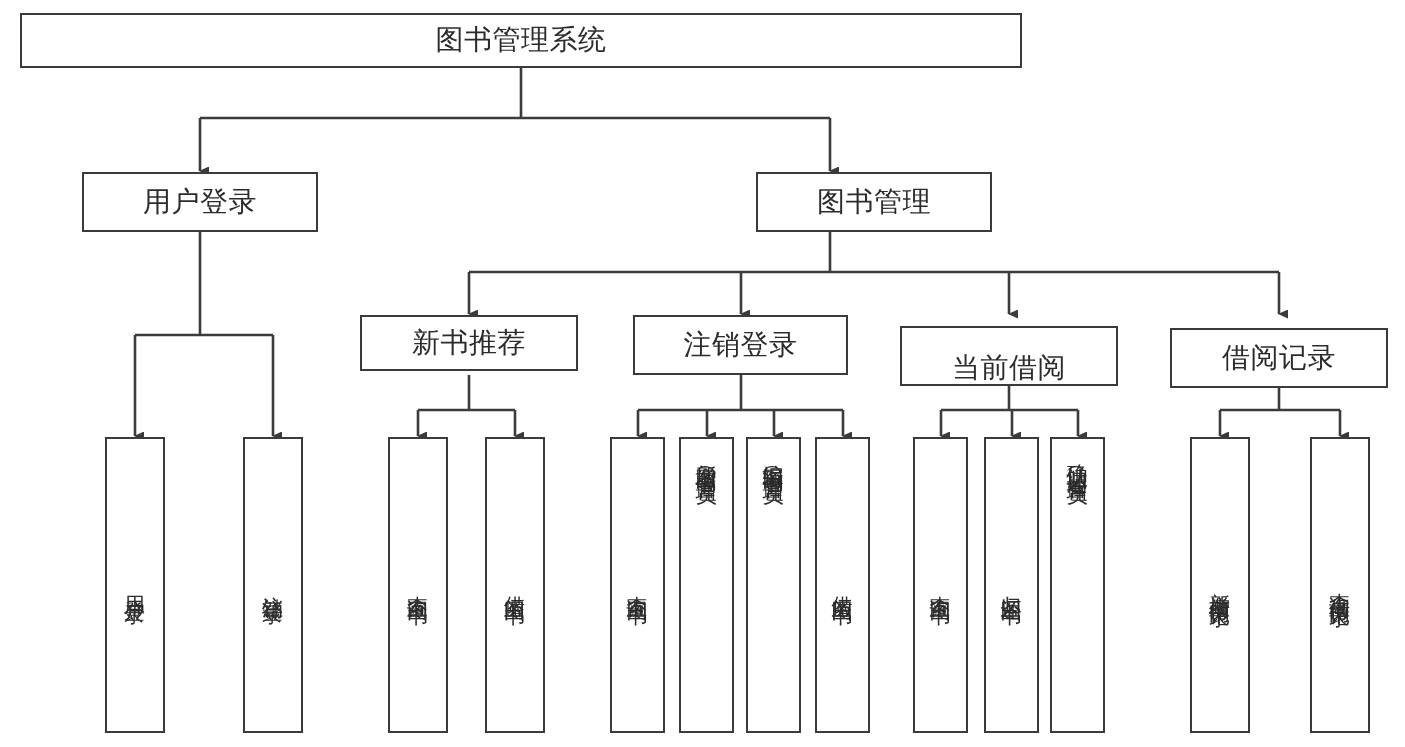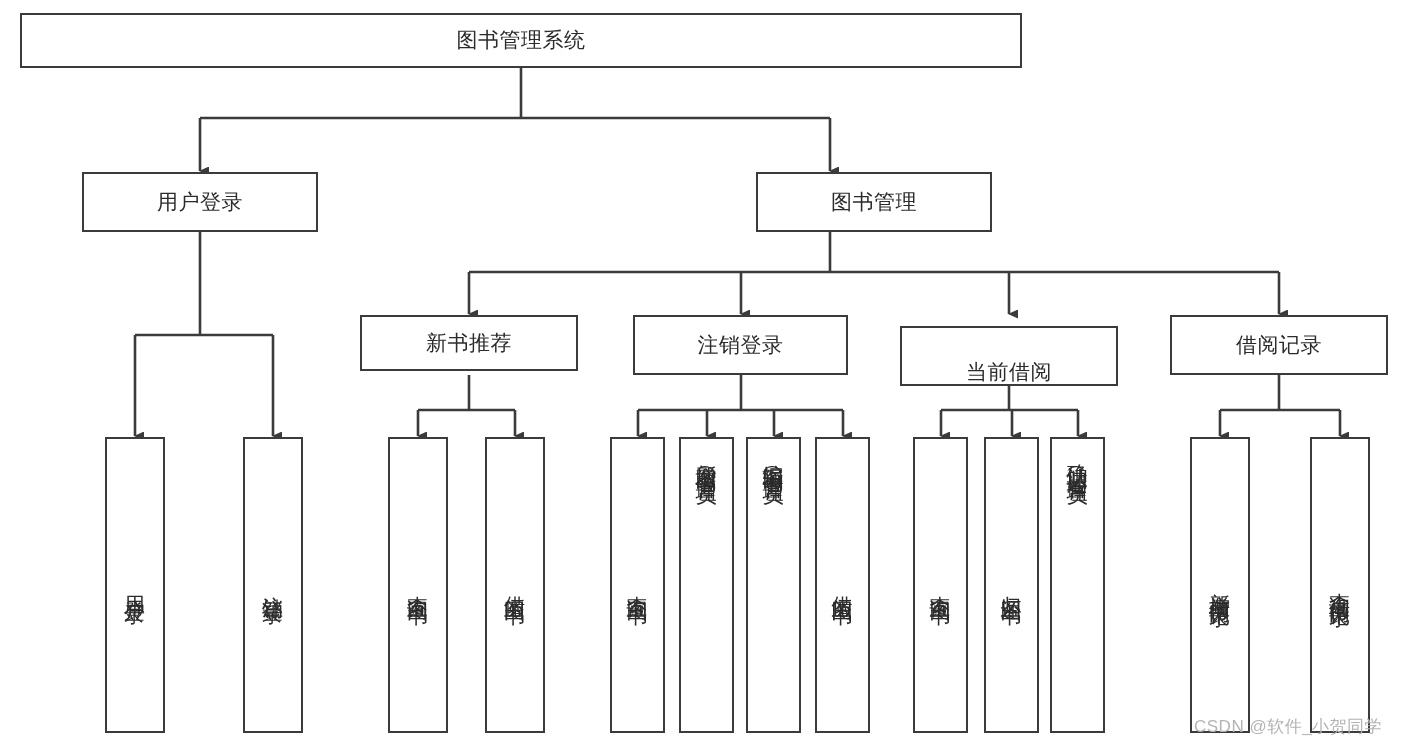--- a/index.html
+++ b/index.html
@@ -29,21 +29,21 @@
     position: absolute;
     box-sizing: border-box;
     background: #ffffff;
     border: 2px solid #3b3b3b;
     display: flex;
     align-items: center;
     justify-content: center;
     color: #2b2b2b;
   }
   .node-label {
-    font-size: 21px;
+    font-size: 28px;
     line-height: 1.15;
     letter-spacing: 0.5px;
     white-space: nowrap;
     color: #2b2b2b;
   }
   
   .node.vertical {
     align-items: flex-start;
     justify-content: center;
     padding-top: 8px;
@@ -128,21 +128,21 @@
       </div>
       <div class="node" style="left: 360px; top: 315px; width: 218px; height: 56px;">
         <span class="node-label">新书推荐</span>
       </div>
       <div class="node" style="left: 633px; top: 315px; width: 215px; height: 60px;">
         <span class="node-label">注销登录</span>
       </div>
       <div class="node" style="left: 900px; top: 326px; width: 218px; height: 60px; align-items: flex-end;">
         <span class="node-label">当前借阅</span>
       </div>
-      <div class="node" style="left: 1170px; top: 315px; width: 218px; height: 60px;">
+      <div class="node" style="left: 1170px; top: 328px; width: 218px; height: 60px;">
         <span class="node-label">借阅记录</span>
       </div>
       <div class="node vertical centered" style="left: 105px; top: 437px; width: 60px; height: 296px;">
         <span class="node-label">用户登录</span>
       </div>
       <div class="node vertical centered" style="left: 243px; top: 437px; width: 60px; height: 296px;">
         <span class="node-label">注销登录</span>
       </div>
       <div class="node vertical centered" style="left: 388px; top: 437px; width: 60px; height: 296px;">
         <span class="node-label">查询图书</span>
@@ -172,15 +172,14 @@
         <span class="node-label">确认归还（管理员）</span>
       </div>
       <div class="node vertical centered" style="left: 1190px; top: 437px; width: 60px; height: 296px;">
         <span class="node-label">新增借阅记录</span>
       </div>
       <div class="node vertical centered" style="left: 1310px; top: 437px; width: 60px; height: 296px;">
         <span class="node-label">查询借阅记录</span>
       </div>
     </div>
 
-  <div class="watermark" style="left: 1194px; top: 715px;">CSDN @软件_小贺同学</div>
 
 </div>
 
 </body></html>

